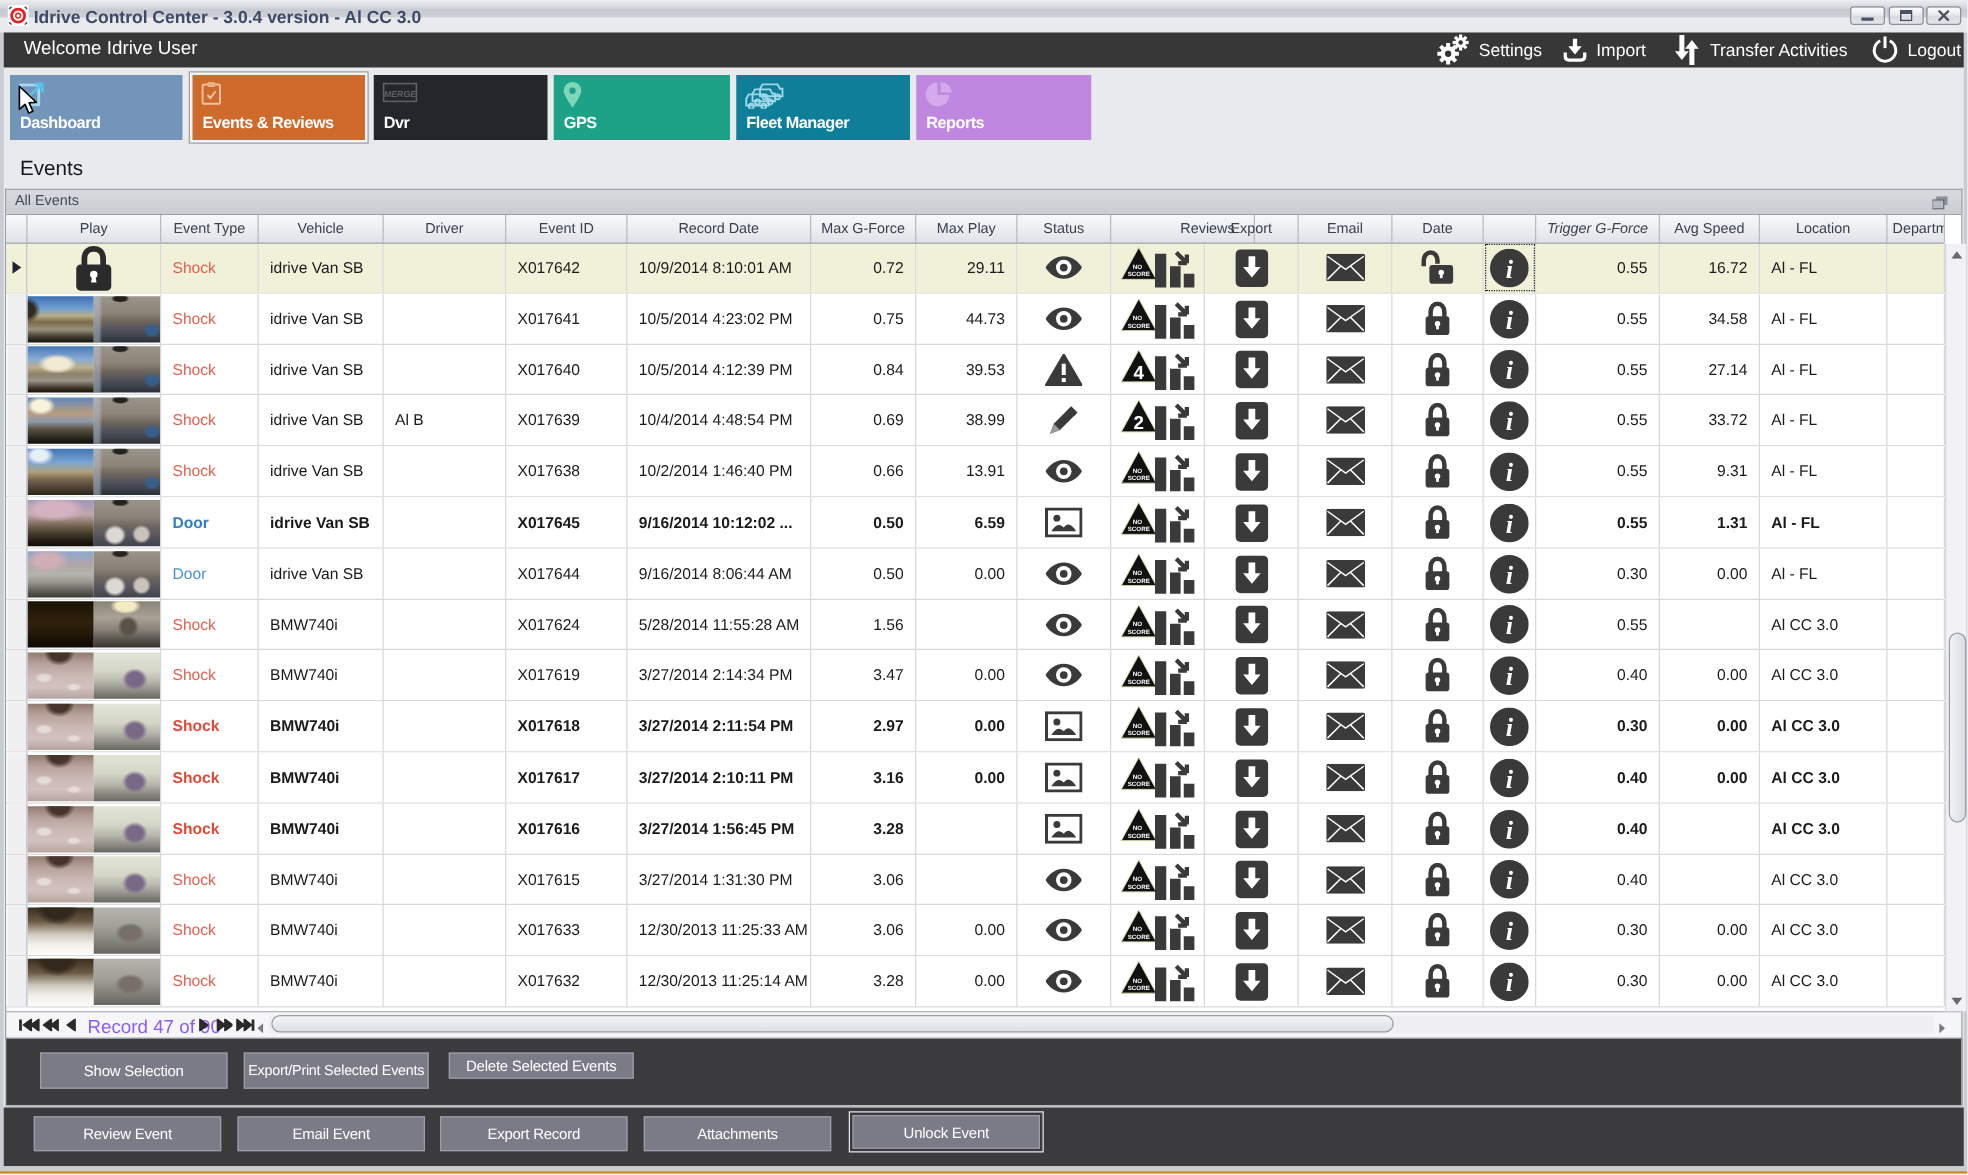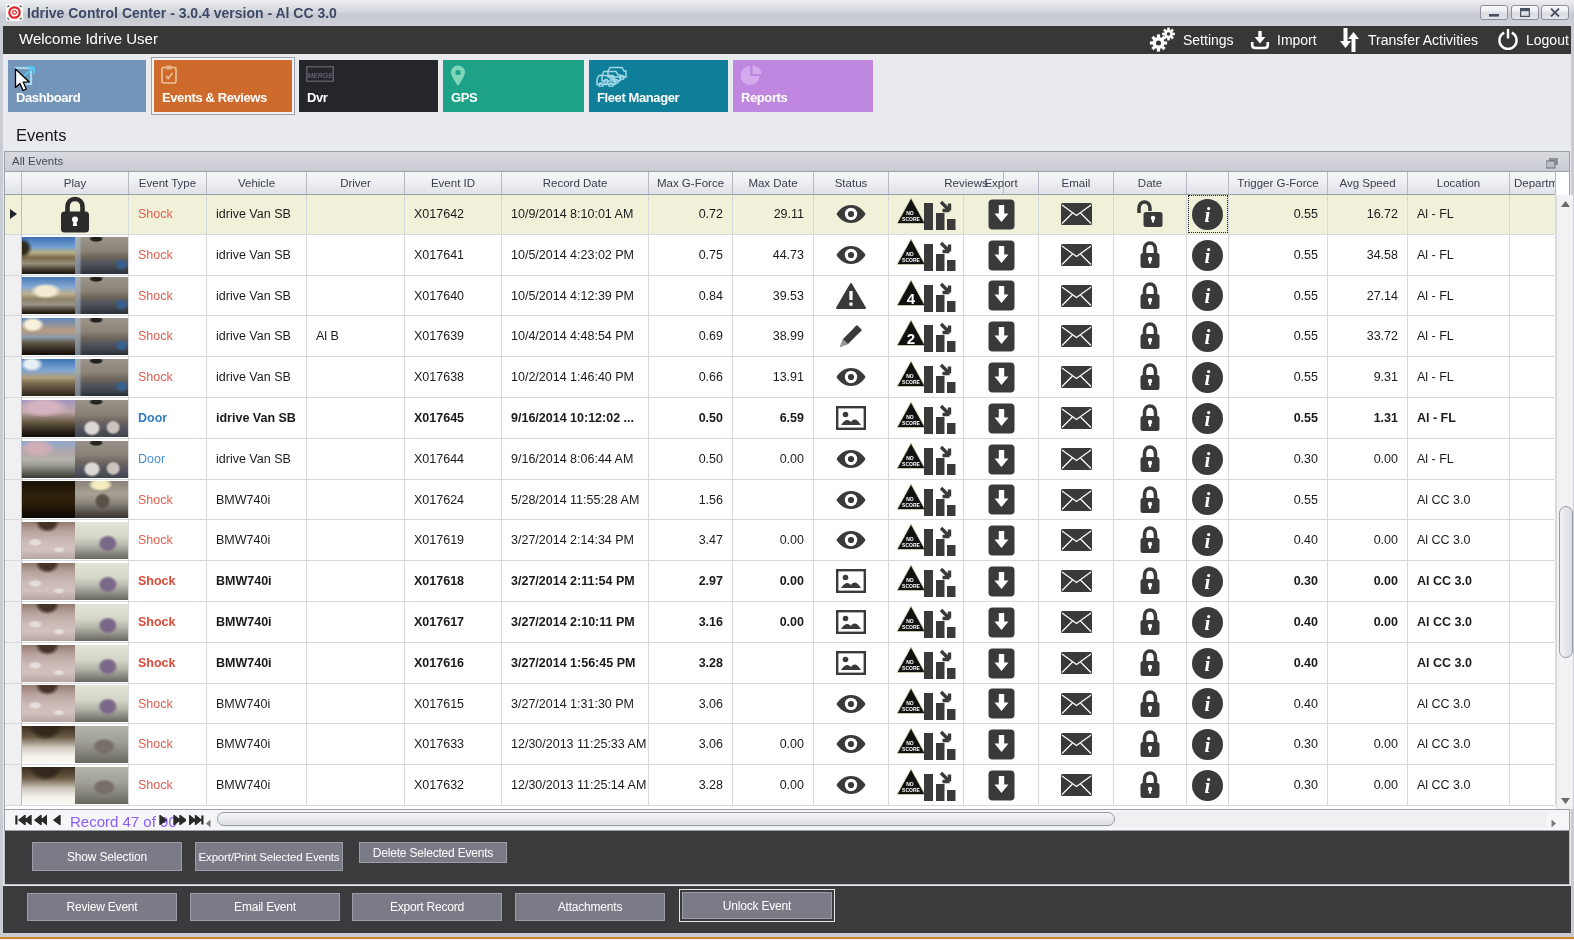--- a/index.html
+++ b/index.html
@@ -1,19 +1,19 @@
 <!DOCTYPE html>
 <html><head><meta charset="utf-8"><title>Idrive Control Center</title>
 <style>
 * { margin:0; padding:0; box-sizing:border-box; }
 html,body { width:1574px; height:940px; overflow:hidden; }
 body { position:relative; font-family:"Liberation Sans",sans-serif; background:#e9eaee; }
 
 
-.titlebar { position:absolute; left:0; top:0; width:1574px; height:26px;
+.titlebar { position:absolute; left:0; top:0; width:1574px; height:14px;
   background:linear-gradient(180deg,#eceef1 0%,#d3d6dc 45%,#c7cad1 55%,#ced1d8 100%); }
 .titlebar .logo { position:absolute; left:6px; top:4px; }
 .titlebar .ttext { position:absolute; left:27px; top:5px; font-size:14px; font-weight:bold; color:#3d4a66; }
 .winbtn { position:absolute; top:5px; width:28px; height:15px; border:1px solid #8a8f99; border-radius:3px;
   background:linear-gradient(180deg,#fdfdfe 0%,#e8eaee 45%,#d8dbe1 55%,#e3e5ea 100%); }
 .winbtn span { position:absolute; left:0; right:0; top:0; bottom:0; display:flex; align-items:center; justify-content:center;
   color:#4a5160; font-size:10px; font-weight:bold; }
 .leftedge { position:absolute; left:0; top:26px; width:3px; height:911px; background:#c9ccd3; }
 .rightedge { position:absolute; right:0; top:26px; width:3px; height:911px; background:#c9ccd3; }
 
@@ -256,28 +256,28 @@
 <div class="grid">
   <div class="ghdr">
       <div class="hc" style="left:1px;width:16px"></div>
       <div class="hc" style="left:17px;width:107px;">Play</div>
       <div class="hc" style="left:124px;width:78px;">Event Type</div>
       <div class="hc" style="left:202px;width:100px;">Vehicle</div>
       <div class="hc" style="left:302px;width:98px;">Driver</div>
       <div class="hc" style="left:400px;width:97px;">Event ID</div>
       <div class="hc" style="left:497px;width:147px;">Record Date</div>
       <div class="hc" style="left:644px;width:84px;">Max G-Force</div>
-      <div class="hc" style="left:728px;width:81px;">Max Date</div>
+      <div class="hc" style="left:728px;width:81px;">Max Play</div>
       <div class="hc" style="left:809px;width:75px;">Status</div>
       <div class="hc" style="left:924px;width:75px;">Reviews</div>
       <div class="hc" style="left:959px;width:75px;">Export</div>
       <div class="hc" style="left:1034px;width:75px;">Email</div>
       <div class="hc" style="left:1109px;width:73px;">Date</div>
       <div class="hc" style="left:1182px;width:42px;"></div>
-      <div class="hc" style="left:1224px;width:99px;">Trigger G-Force</div>
+      <div class="hc" style="left:1224px;width:99px;font-style:italic;">Trigger G-Force</div>
       <div class="hc" style="left:1323px;width:80px;">Avg Speed</div>
       <div class="hc" style="left:1403px;width:102px;">Location</div>
       <div class="hc" style="left:1505px;width:46px;justify-content:flex-start;padding-left:4px;">Departme</div>
     </div>
   <div class="row rowsel" style="top:22px;height:41px">
       <div class="c csel" style="left:1px;width:16px;">
         <span class="selarrow"></span>
       </div>
       <div class="c cc" style="left:17px;width:107px;">
         <svg width="34" height="37" viewBox="0 0 34 37" style="">

